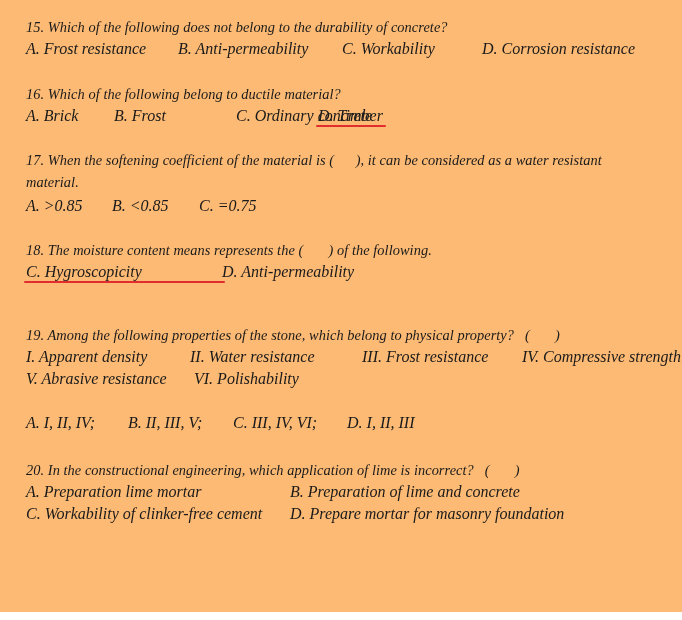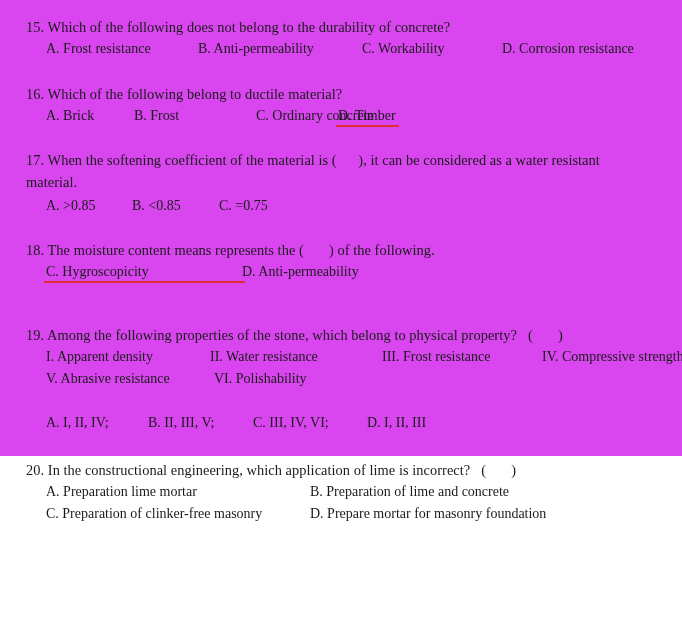--- a/index.html
+++ b/index.html
@@ -11,46 +11,46 @@
     width: 682px;
     height: 620px;
     overflow: hidden;
     font-family: "Liberation Serif", "DejaVu Serif", serif;
     color: #1a1a1a;
     -webkit-font-smoothing: antialiased;
   }
   .page {
     position: relative;
     width: 682px;
-    height: 456px;
-    background: #d946ef;
+    height: 612px;
+    background: #fdba74;
     padding: 0;
     box-sizing: border-box;
+    font-style: italic;
   }
   .qblock {
     position: absolute;
     left: 26px;
     width: 630px;
   }
   .line {
     font-size: 14.4px;
     line-height: 22px;
     white-space: pre;
     letter-spacing: 0.05px;
   }
   .stem {
     font-size: 14.4px;
     line-height: 22px;
   }
   .opt-row {
     display: block;
-    font-size: 14px;
+    font-size: 16px;
     line-height: 22px;
     white-space: pre;
-    margin-left: 20px;
   }
   .opt {
     display: inline-block;
     white-space: pre;
   }
   .col2 {
     display: inline-block;
     white-space: pre;
   }
   .underline-red {
@@ -101,16 +101,16 @@
   <div class="qblock" style="top: 324px;">
     <div class="line"><span>19. Among the following properties of the stone, which belong to physical property?</span><span>&nbsp;&nbsp;&nbsp;</span><span>(</span><span class="gap-paren">&nbsp;&nbsp;&nbsp;&nbsp;&nbsp;&nbsp;&nbsp;</span><span>)</span></div>
     <div class="opt-row"><span class="opt" style="width:164px">I. Apparent density</span><span class="opt" style="width:172px">II. Water resistance</span><span class="opt" style="width:160px">III. Frost resistance</span><span class="opt">IV. Compressive strength</span></div>
     <div class="opt-row"><span class="opt" style="width:168px">V. Abrasive resistance</span><span class="opt">VI. Polishability</span></div>
     <div class="opt-row" style="margin-top:22px"><span class="opt" style="width:102px">A. I, II, IV;</span><span class="opt" style="width:105px">B. II, III, V;</span><span class="opt" style="width:114px">C. III, IV, VI;</span><span class="opt">D. I, II, III</span></div>
   </div>
 
   <div class="qblock" style="top: 459px;">
     <div class="line"><span>20. In the constructional engineering, which application of lime is incorrect?</span><span>&nbsp;&nbsp;&nbsp;</span><span>(</span><span class="gap-paren">&nbsp;&nbsp;&nbsp;&nbsp;&nbsp;&nbsp;&nbsp;</span><span>)</span></div>
     <div class="opt-row"><span class="opt" style="width:264px">A. Preparation lime mortar</span><span class="col2">B. Preparation of lime and concrete</span></div>
-    <div class="opt-row"><span class="opt" style="width:264px">C. Preparation of clinker-free masonry</span><span class="col2">D. Prepare mortar for masonry foundation</span></div>
+    <div class="opt-row"><span class="opt" style="width:264px">C. Workability of clinker-free cement</span><span class="col2">D. Prepare mortar for masonry foundation</span></div>
   </div>
 
 </div>
 
 </body></html>

